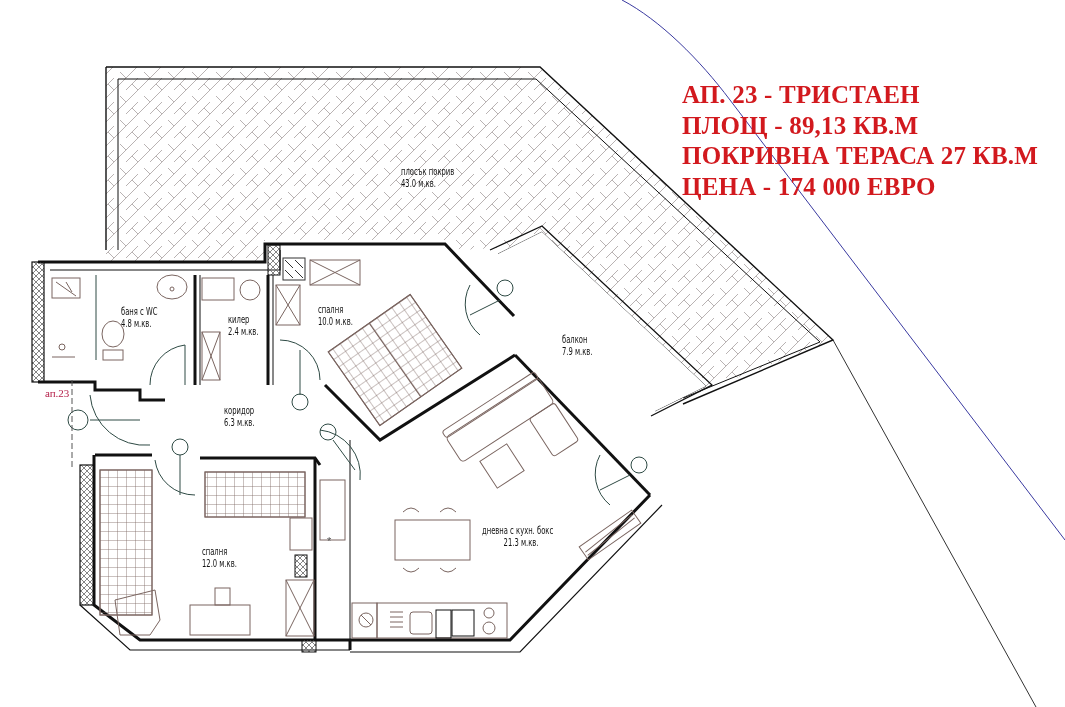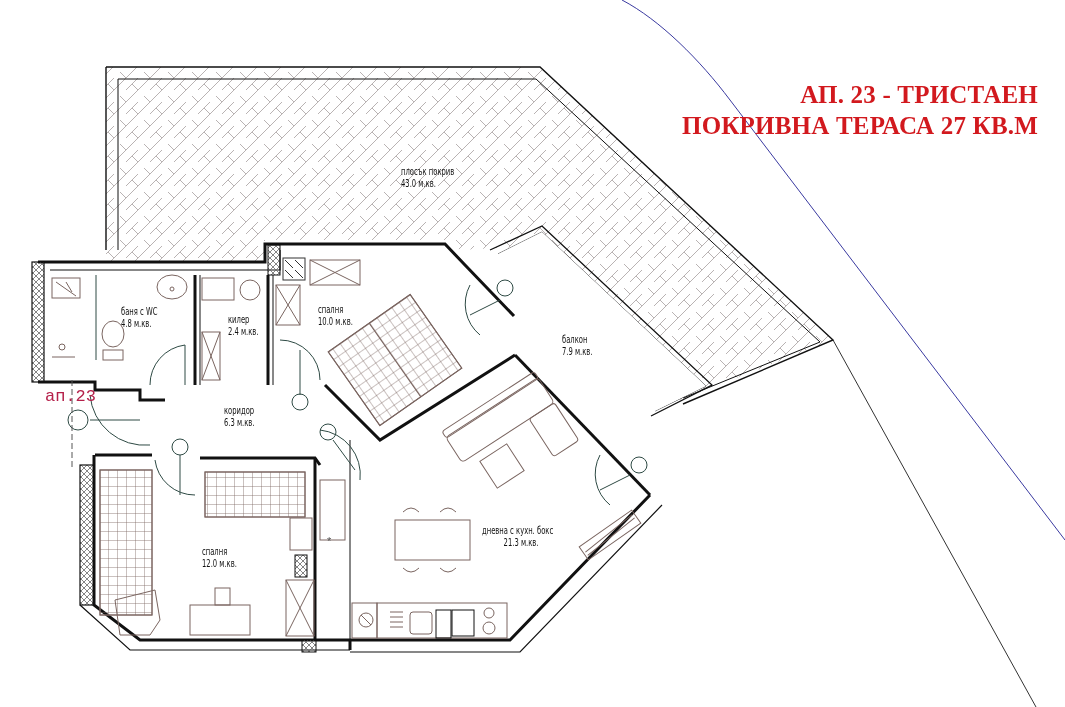--- a/index.html
+++ b/index.html
@@ -1,21 +1,21 @@
 <!DOCTYPE html>
 <html><head>
 <meta charset="utf-8">
 <style>
   html,body{margin:0;padding:0;background:#fff;}
   body{width:1065px;height:707px;position:relative;overflow:hidden;font-family:"Liberation Sans",sans-serif;}
   #plan{position:absolute;left:0;top:0;}
-  .info{position:absolute;left:682px;top:80px;font-family:"Liberation Serif","DejaVu Serif",serif;font-weight:bold;color:#d2191e;font-size:25px;line-height:30.5px;white-space:nowrap;text-align:right;}
+  .info{position:absolute;left:682px;top:80px;font-family:"Liberation Serif","DejaVu Serif",serif;font-weight:bold;color:#d2191e;font-size:25px;line-height:30.5px;white-space:nowrap;}
   .info div{letter-spacing:0.2px;}
   .lbl{position:absolute;font-family:"DejaVu Sans Condensed","DejaVu Sans",sans-serif;font-size:10.5px;color:#111;line-height:12px;transform:scaleX(0.72);transform-origin:left top;white-space:nowrap;}
-  .ap{position:absolute;left:45px;top:387px;color:#b5204a;font-size:17px;font-family:Liberation Mono, monospace;}
+  .ap{position:absolute;left:45px;top:387px;color:#b5204a;font-size:11px;font-family:Liberation Serif, serif;}
 </style>
 </head>
 <body>
 
 <svg id="plan" width="1065" height="707" viewBox="0 0 1065 707" xmlns="http://www.w3.org/2000/svg">
   <defs>
     <pattern id="herring" width="24" height="24" patternUnits="userSpaceOnUse">
       <path d="M0 12 L12 0 M6 18 L18 6 M12 24 L24 12 M0 0 L6 6 M12 12 L18 18 M-6 18 L0 24" stroke="#b9b3b3" stroke-width="1" fill="none"></path>
       <path d="M6 6 L12 0 M18 18 L24 12" stroke="#b9b3b3" stroke-width="1" fill="none"></path>
     </pattern>
@@ -172,21 +172,23 @@
     <circle cx="505" cy="288" r="8"></circle>
     <path d="M600 455 A 40 40 0 0 0 610 505"></path>
       <line x1="600" y1="490" x2="630" y2="475"></line>
     <circle cx="639" cy="465" r="8"></circle>
     <line x1="72" y1="380" x2="72" y2="470" stroke-dasharray="6 3" stroke="#555"></line>
   </g>
 </svg>
 
 <div class="info">
   <div>АП. 23 - ТРИСТАЕН</div>
+  <div>ПЛОЩ - 89,13 КВ.М</div>
   <div>ПОКРИВНА ТЕРАСА 27 КВ.М</div>
+  <div>ЦЕНА - 174 000 ЕВРО</div>
 </div>
 
 <div class="ap">ап.23</div>
 
 <div class="lbl" style="left:401px;top:165px;">
   <div>плосък покрив</div>
   <div>43.0 м.кв.</div>
 </div>
 <div class="lbl" style="left:121px;top:305px;">
   <div>баня с WC</div>

